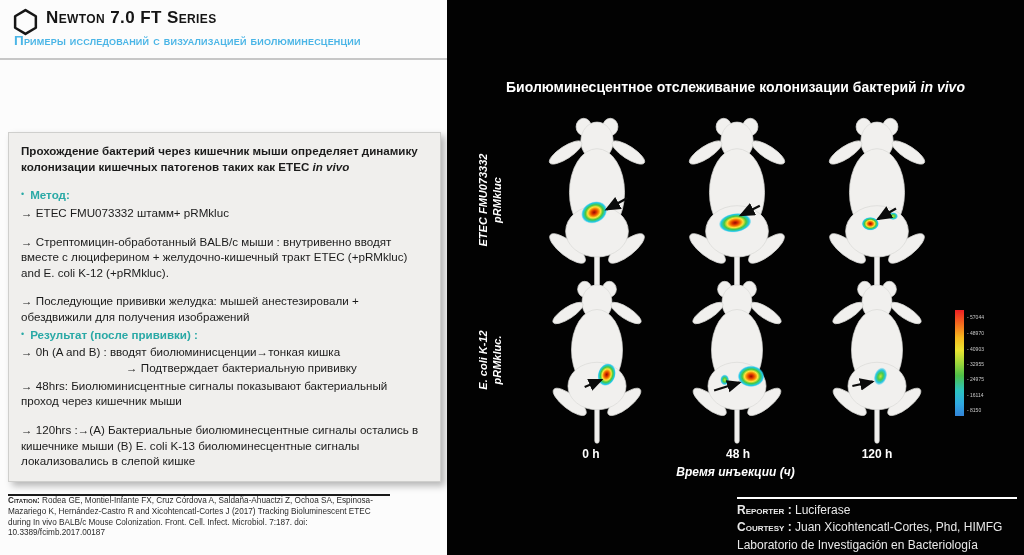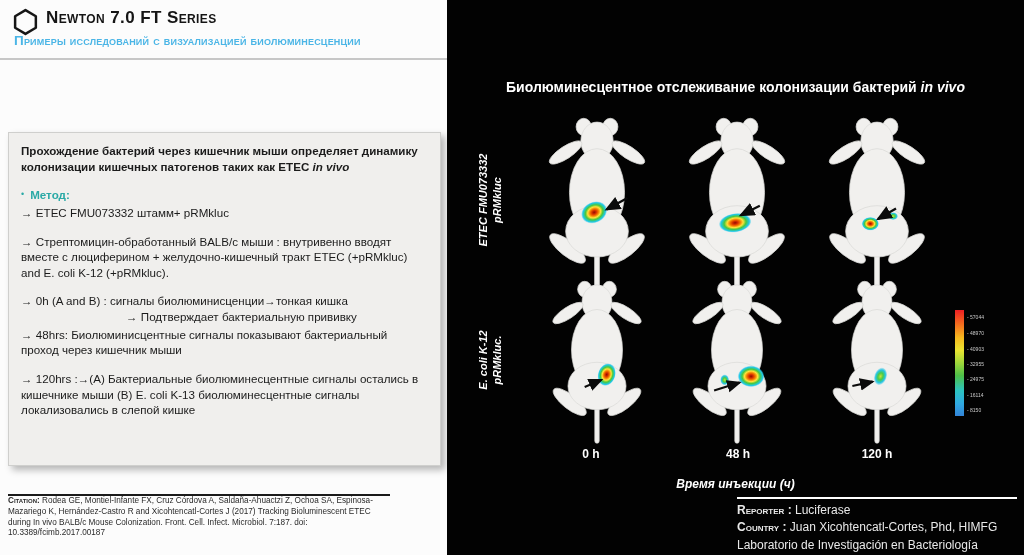--- a/index.html
+++ b/index.html
@@ -41,21 +41,21 @@
              font-size:14px;font-weight:700;}
   .row-label{position:absolute;left:43px;color:#fff;font-size:11px;font-weight:700;font-style:italic;
              text-align:center;line-height:1.3;transform:translate(-50%,-50%) rotate(-90deg);
              white-space:nowrap;}
   .row-label.r0{top:200px;}
   .row-label.r1{top:360px;}
   .time-label{position:absolute;top:447px;transform:translateX(-50%);color:#fff;
               font-size:12px;font-weight:700;}
   .t0{left:144px;} .t1{left:291px;} .t2{left:430px;}
   .axis-title{position:absolute;left:0;top:465px;width:100%;text-align:center;color:#fff;
-              font-size:12px;font-weight:700;font-style:italic;margin-top:12px;}
+              font-size:12px;font-weight:700;font-style:italic;}
   
   .colorbar{position:absolute;left:508px;top:310px;width:9px;height:106px;
             background:linear-gradient(to bottom,#ed1f24 0%,#f4701e 14%,#f6b81e 26%,
             #eae431 38%,#9ed63a 50%,#4dbf48 62%,#2cc3c0 76%,#2faae1 88%,#3384d8 100%);}
   .cb-ticks{position:absolute;left:520px;top:310px;width:34px;height:106px;}
   .cb-ticks span{position:absolute;transform:translateY(-50%);font-size:5px;color:#c9c9c9;
                  white-space:nowrap;}
   .cb-ticks span::before{content:"- ";}
   .cb-ticks span:nth-child(1){top:7%;} .cb-ticks span:nth-child(2){top:22%;}
   .cb-ticks span:nth-child(3){top:37%;} .cb-ticks span:nth-child(4){top:51%;}
@@ -77,22 +77,24 @@
   <div class="hdr-title">Newton 7.0 FT Series</div>
   <div class="hdr-sub">Примеры исследований с визуализацией биолюминесценции</div>
   <div class="hdr-rule"></div>
 
   <div class="info-box">
     <p class="box-title"><span>Прохождение бактерий через кишечник мыши определяет динамику колонизации кишечных патогенов таких как ETEC </span><i>in vivo</i></p>
 
     <p class="lbl-row"><span class="bullet">•</span><span class="teal">Метод:</span></p>
     <p class="mi-0">→ ETEC FMU073332 штамм+ pRMkluc</p>
     <p class="mi-1">→  Стрептомицин-обработанный BALB/c мыши : внутривенно вводят вместе с люциферином + желудочно-кишечный тракт ETEC (+pRMkluc) and E. coli K-12 (+pRMkluc).</p>
-
-    <p class="ri-0">→ 0h (A and B)  : сигналы биолюминисценции→тонкая кишка</p>
+    <p class="mi-2">→ Последующие прививки желудка: мышей анестезировали + обездвижили для получения изображений</p>
+
+    <p class="lbl-row"><span class="bullet">•</span><span class="teal">Результат (после прививки) :</span></p>
+    <p class="ri-0">→ 0h (A and B)  : вводят биолюминисценции→тонкая кишка</p>
     <p class="ri-1">→ Подтверждает бактериальную прививку</p>
     <p class="ri-2">→ 48hrs: Биолюминисцентные сигналы показывают бактериальный проход через кишечник мыши</p>
     <p class="ri-3">→ 120hrs :→(A) Бактериальные биолюминесцентные сигналы остались в кишечнике мыши (B) E. coli K-13 биолюминесцентные сигналы локализовались в слепой кишке</p>
   </div>
 
   <div class="citation">
     <span class="cit-label">Citation:</span>
     <span>Rodea GE, Montiel-Infante FX, Cruz Córdova A, Saldaña-Ahuactzi Z, Ochoa SA, Espinosa-Mazariego K, Hernández-Castro R and Xicohtencatl-Cortes J (2017) Tracking Bioluminescent ETEC during In vivo BALB/c Mouse Colonization. Front. Cell. Infect. Microbiol. 7:187. doi: 10.3389/fcimb.2017.00187</span>
   </div>
 
@@ -236,18 +238,18 @@
       <span>8150</span>
     </div>
 
     <div class="time-label t0">0 h</div>
     <div class="time-label t1">48 h</div>
     <div class="time-label t2">120 h</div>
     <div class="axis-title">Время инъекции (ч)</div>
 
     <div class="credits">
       <div><span class="cred-label">Reporter :</span> <span>Luciferase</span></div>
-      <div><span class="cred-label">Country :</span> <span>Juan Xicohtencatl-Cortes, Phd, HIMFG</span></div>
+      <div><span class="cred-label">Courtesy :</span> <span>Juan Xicohtencatl-Cortes, Phd, HIMFG</span></div>
       <div>Laboratorio de Investigación en Bacteriología Intestinal</div>
       <div><span class="cred-label">Country :</span> <span>Mexico</span></div>
     </div>
   </div>
 </div>
 
 </body></html>

